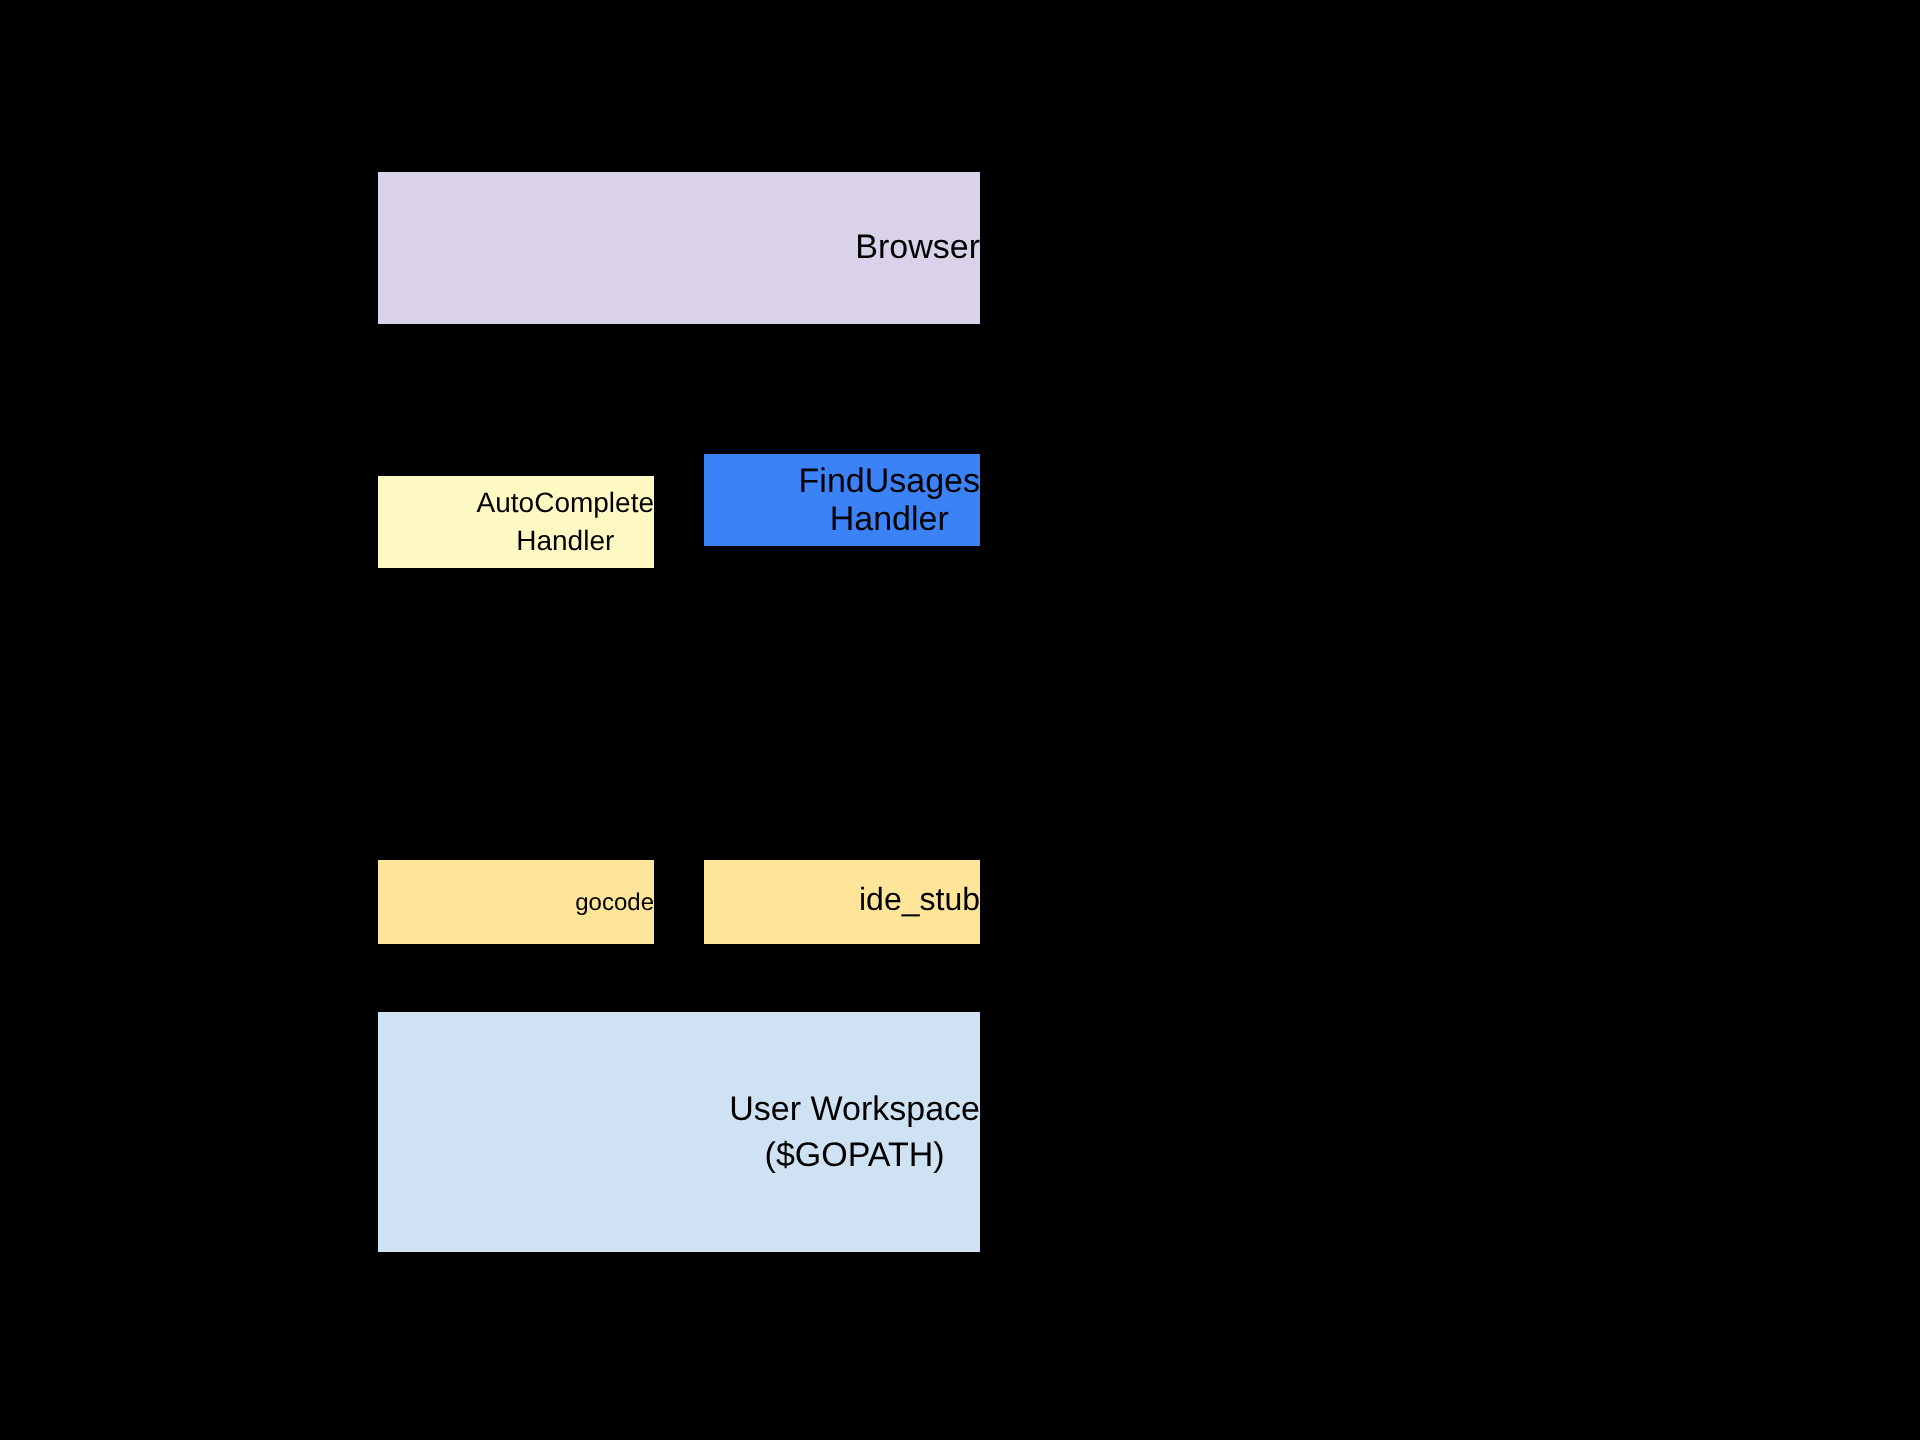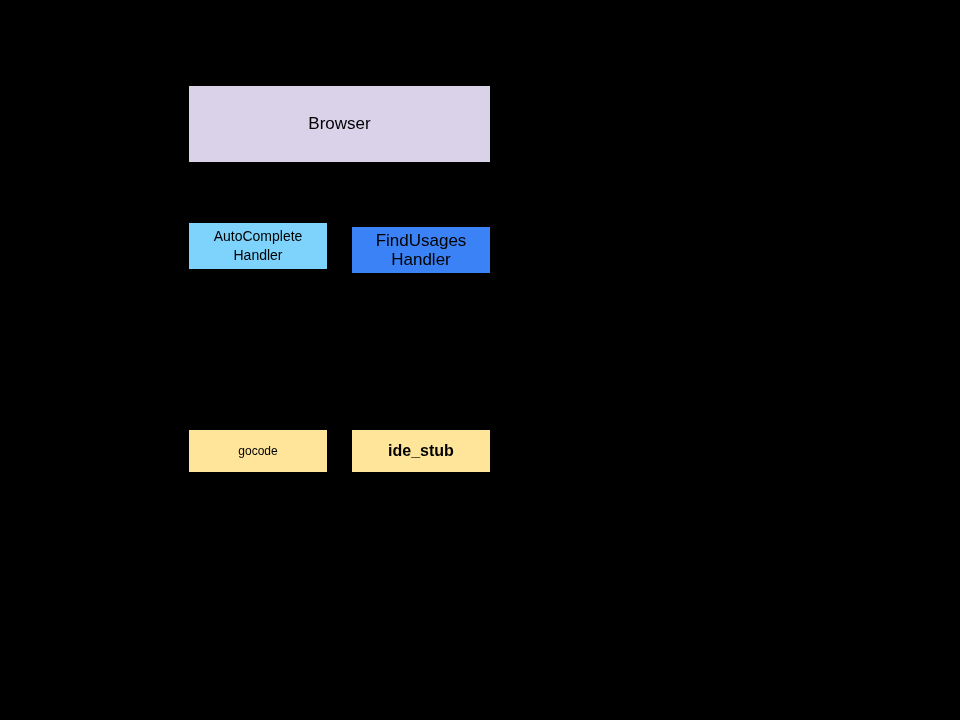--- a/index.html
+++ b/index.html
@@ -14,38 +14,38 @@
     background: #000000;
     overflow: hidden;
     font-family: "Liberation Sans", sans-serif;
     color: #000000;
   }
   .node {
     position: absolute;
     box-sizing: border-box;
     display: flex;
     align-items: center;
-    justify-content: center;
+    justify-content: flex-end;
     text-align: center;
     border: 1px solid #000000;
     color: #000000;
   }
   .node .label {
     display: block;
   }
   
   .node-browser {
     left: 188px; top: 85px; width: 303px; height: 78px;
     background: #d9d2e9;
     font-size: 17px;
   }
   
   .node-autocomplete-handler {
-    left: 188px; top: 222px; width: 140px; height: 48px;
-    background: #7dd3fc;
+    left: 188px; top: 237px; width: 140px; height: 48px;
+    background: #fef9c3;
     font-size: 14px; line-height: 19px;
   }
   .node-findusages-handler {
     left: 351px; top: 226px; width: 140px; height: 48px;
     background: #3b82f6;
     font-size: 17px; line-height: 19px;
   }
   
   .node-http-session {
     left: 188px; top: 308px; width: 303px; height: 49px;
@@ -56,21 +56,20 @@
   
   .node-gocode {
     left: 188px; top: 429px; width: 140px; height: 44px;
     background: #ffe599;
     font-size: 12px;
   }
   .node-ide-stub {
     left: 351px; top: 429px; width: 140px; height: 44px;
     background: #ffe599;
     font-size: 16px;
-    font-weight: bold;
   }
   
   .node-user-workspace {
     left: 188px; top: 505px; width: 303px; height: 122px;
     background: #cfe2f3;
     font-size: 17px; line-height: 23px;
   }
 </style>
 </head>
 <body>
@@ -97,14 +96,20 @@
 
 
   <div class="node node-gocode">
     <span class="label">gocode</span>
   </div>
 
   <div class="node node-ide-stub">
     <span class="label">ide_stub</span>
   </div>
 
+  <div class="node node-user-workspace">
+    <span class="label">
+      <span>User Workspace</span><br>
+      <span>($GOPATH)</span>
+    </span>
+  </div>
 
 </div>
 
 </body></html>

